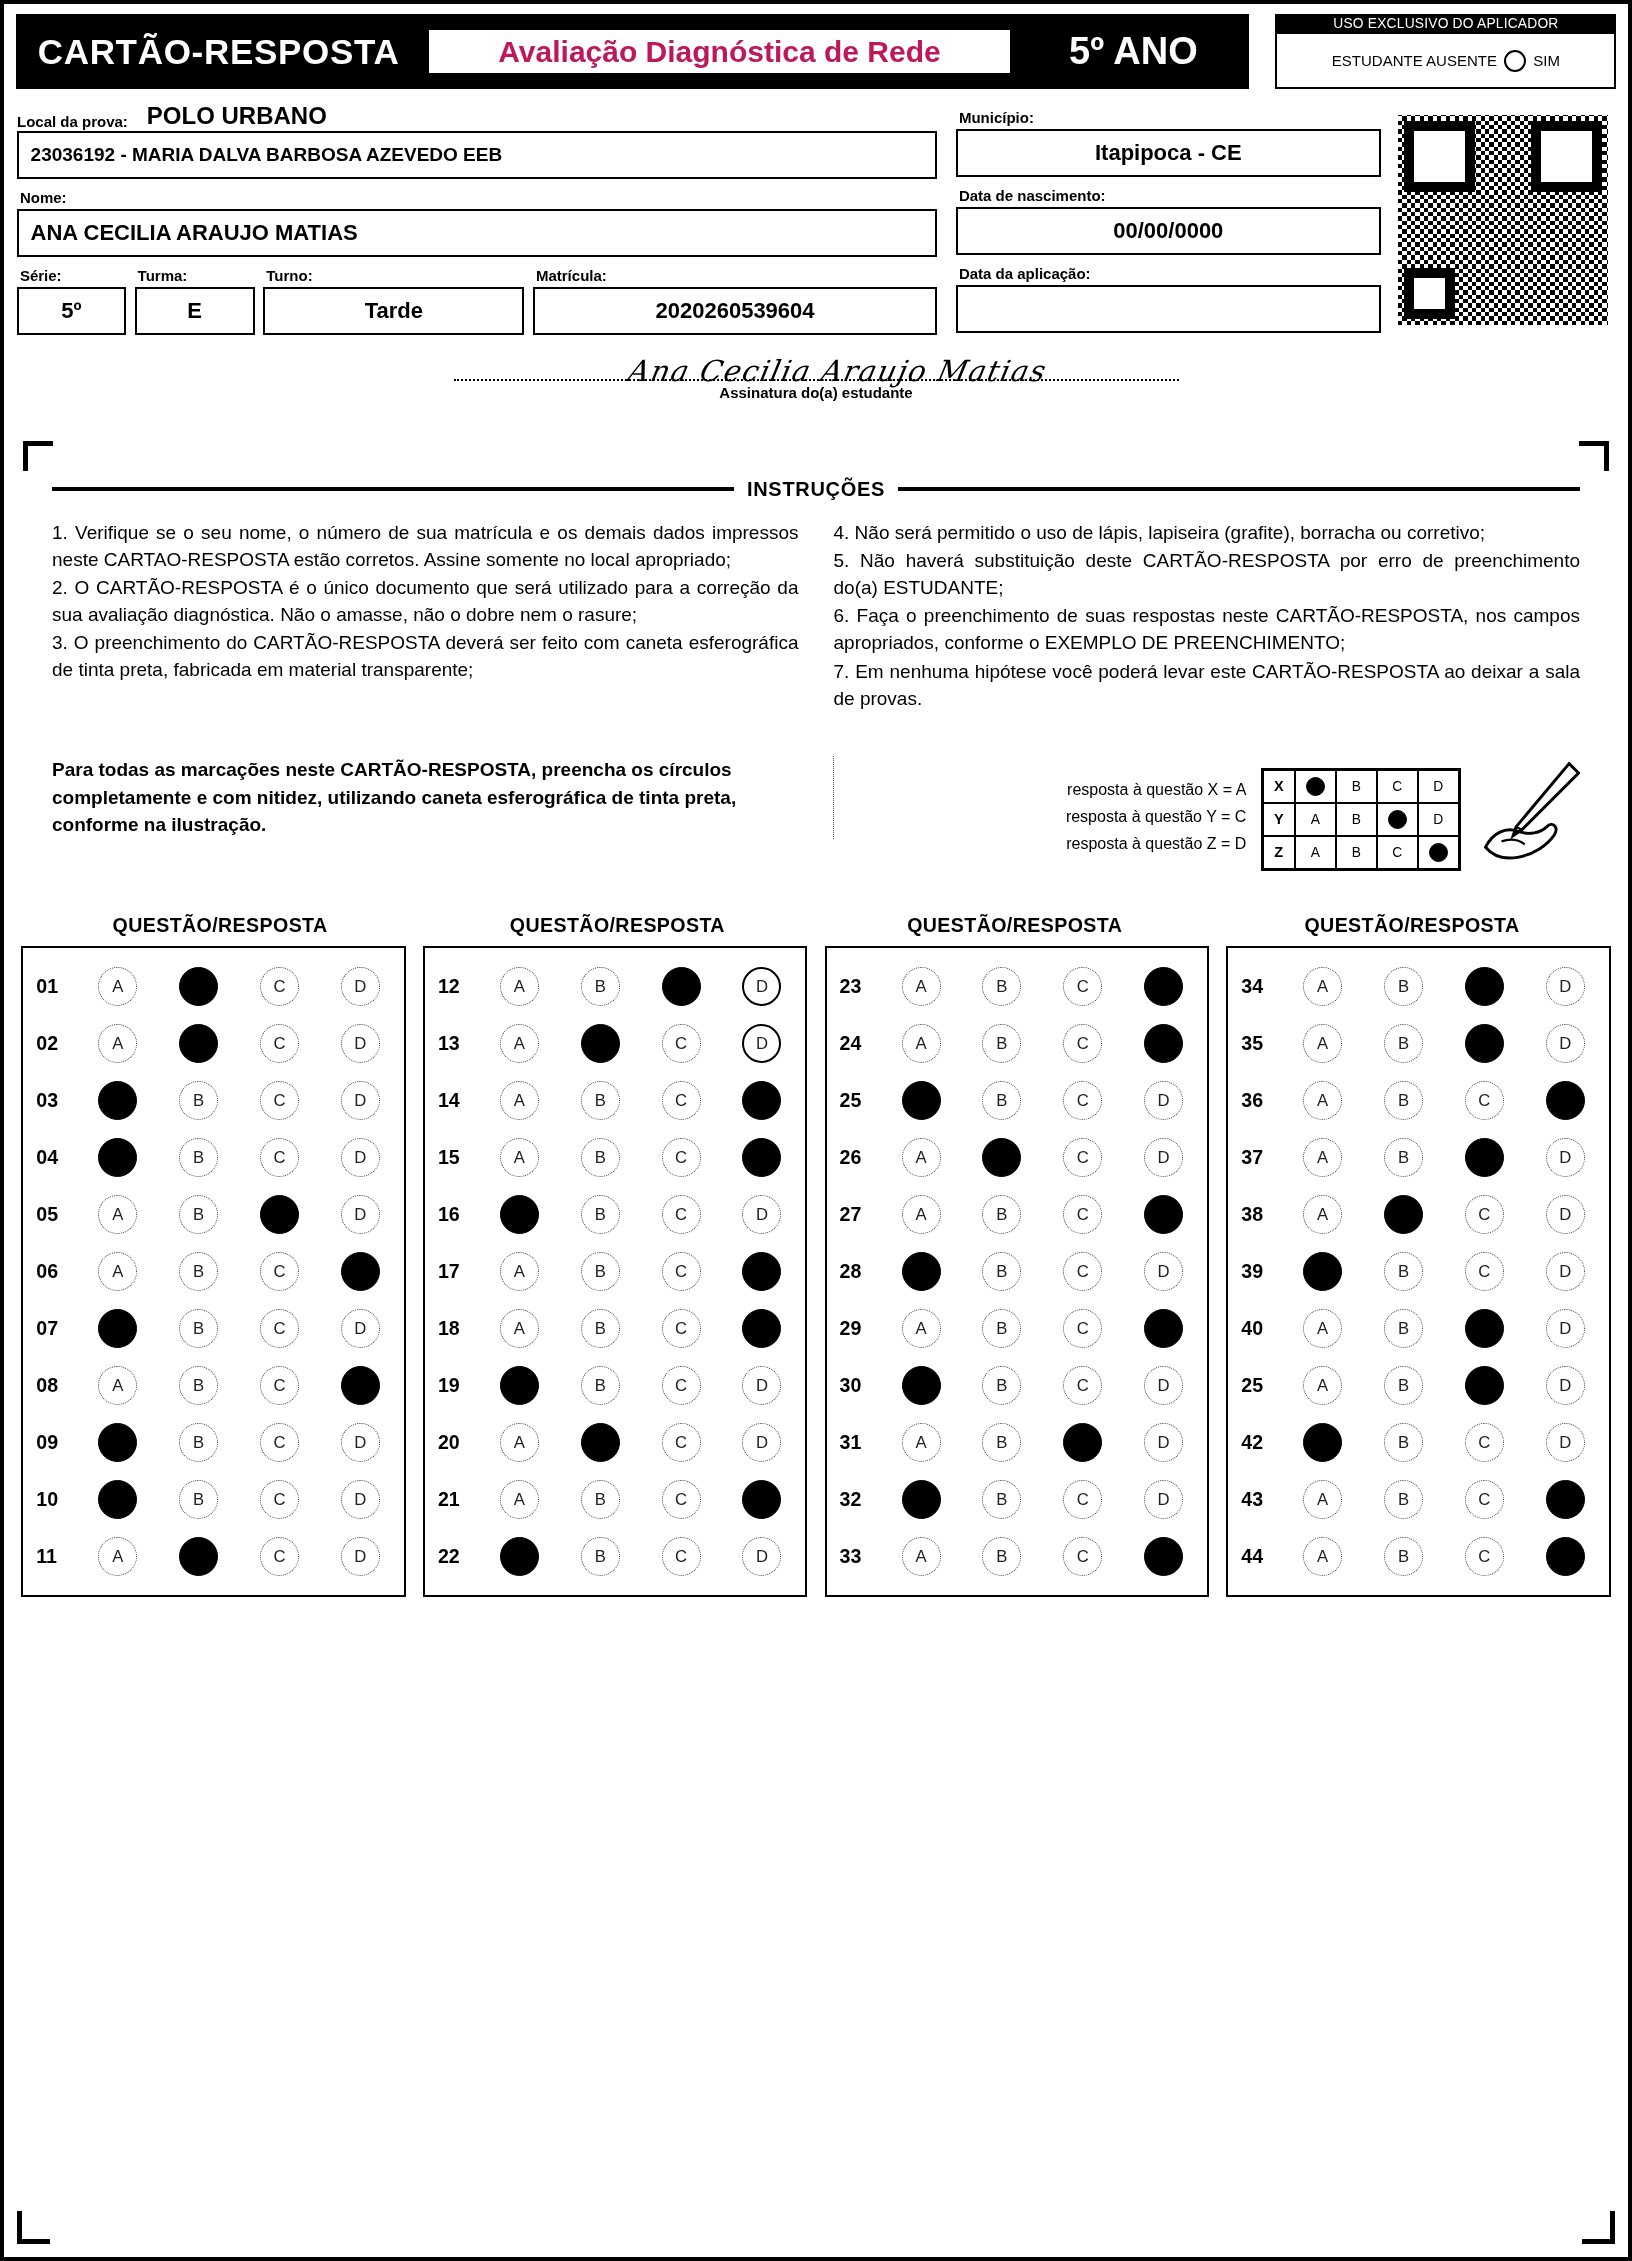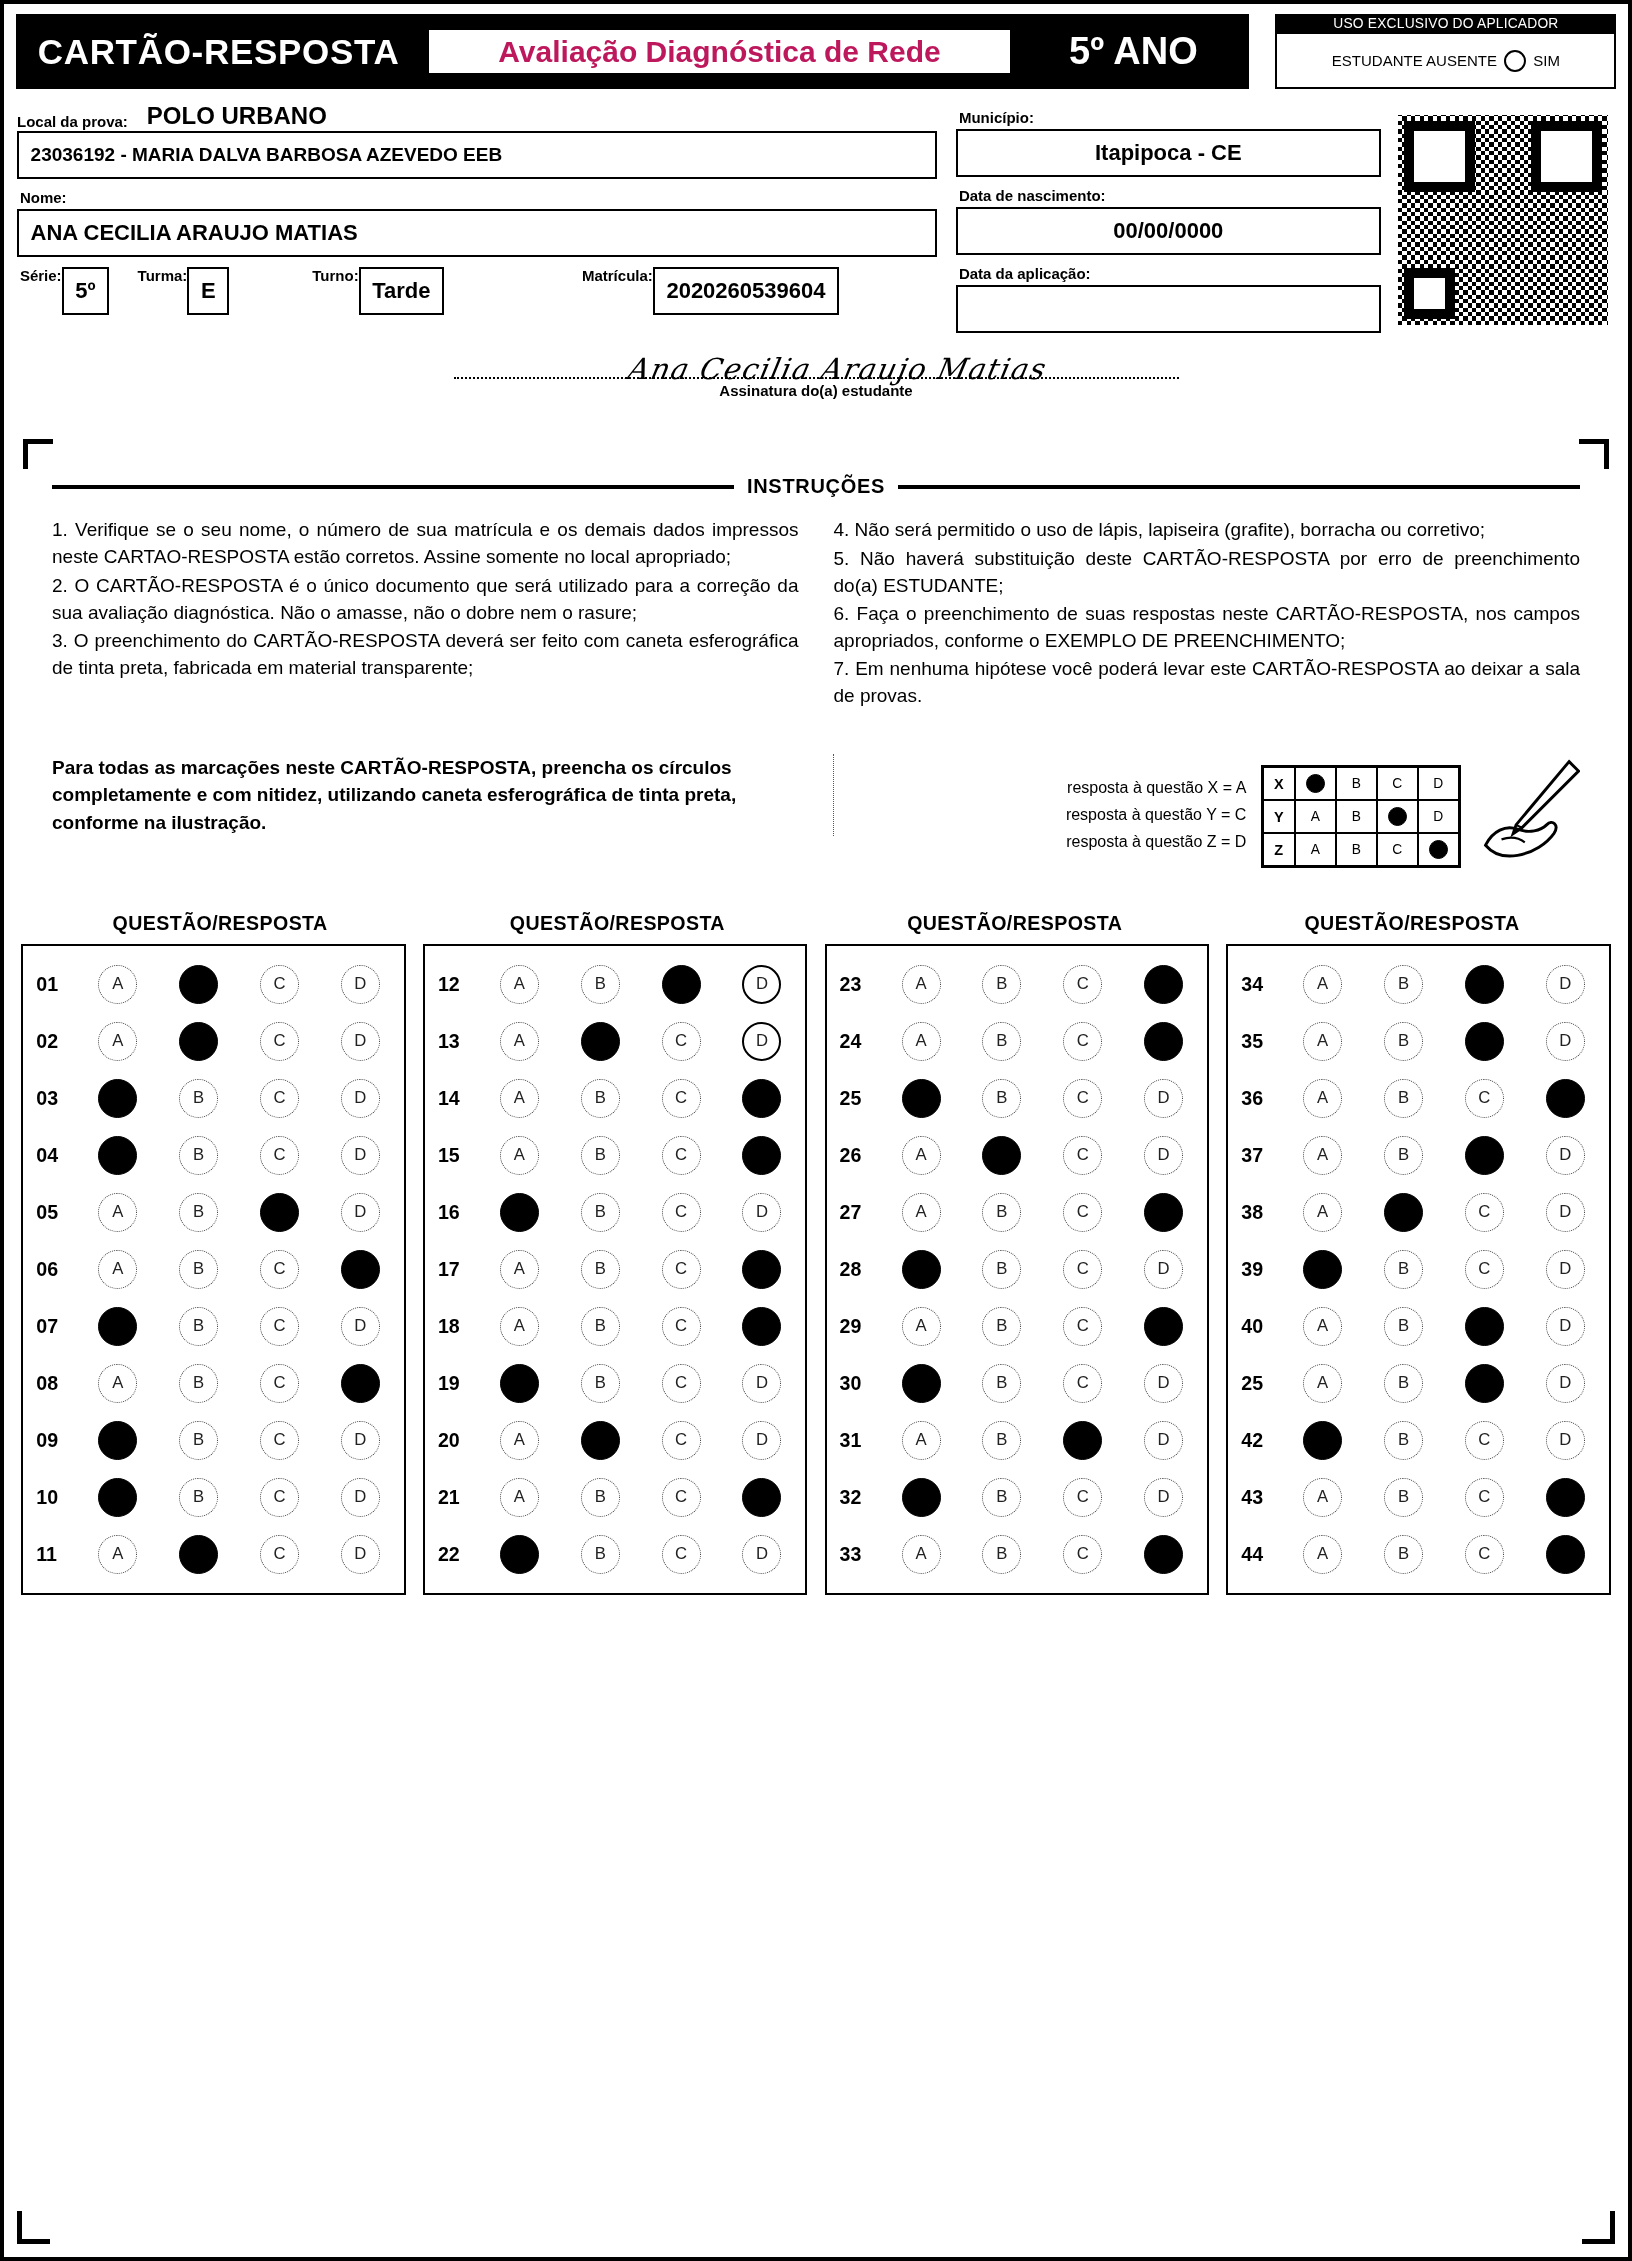--- a/index.html
+++ b/index.html
@@ -132,21 +132,21 @@
     margin-bottom: 1.4px;
   }
   .polo-label { font-size: 15px; font-weight: bold; }
   .polo-value { font-size: 24px; font-weight: bold; }
 
   .col-left { width: 920px; }
   .col-right { flex: 1; margin-left: 19px; }
   .qr-slot { width: 217px; margin-left: 17.4px; }
 
   .subrow { display: flex; gap: 8.7px; }
-  .cellgrp { display: flex; }
+  .cellgrp { display: flex; flex-direction: column; }
 
   .qr {
     width: 210px; height: 210px;
     background:
       repeating-linear-gradient(0deg,#000 0 4.3px,#fff 4.3px 8.7px),
       repeating-linear-gradient(90deg,#000 0 4.3px,#fff 4.3px 8.7px);
     background-blend-mode: difference;
     position: relative;
     margin-top: 13px;
   }
@@ -362,21 +362,21 @@
         <div class="field small">23036192 - MARIA DALVA BARBOSA AZEVEDO EEB</div>
 
         <div class="lbl" style="margin-top:10px">Nome:</div>
         <div class="field">ANA CECILIA ARAUJO MATIAS</div>
 
         <div class="subrow" style="margin-top:10px">
           <div class="cellgrp" style="width:109px">
             <div class="lbl">Série:</div>
             <div class="field center">5º</div>
           </div>
-          <div class="cellgrp" style="width:166px">
+          <div class="cellgrp" style="width:120px">
             <div class="lbl">Turma:</div>
             <div class="field center">E</div>
           </div>
           <div class="cellgrp" style="width:261px">
             <div class="lbl">Turno:</div>
             <div class="field center">Tarde</div>
           </div>
           <div class="cellgrp" style="flex:1">
             <div class="lbl">Matrícula:</div>
             <div class="field center">2020260539604</div>

